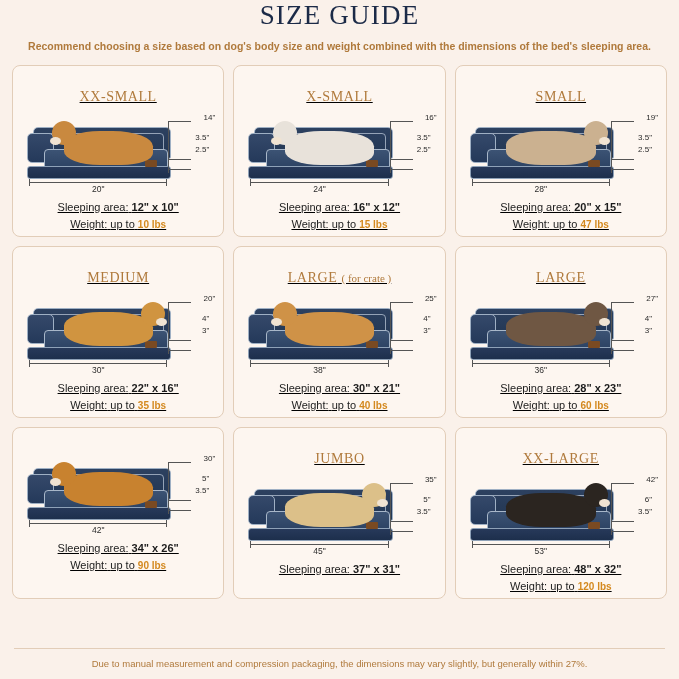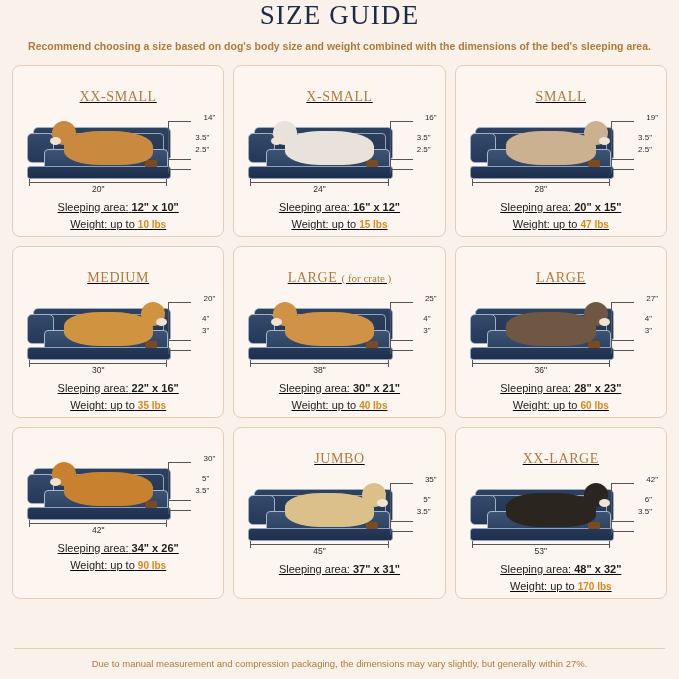--- a/index.html
+++ b/index.html
@@ -621,21 +621,21 @@
       <div class="width-label">53"</div>
     </div>
     <div class="specs">
       <div>
         <span>Sleeping area:</span>
         <span class="val">48" x 32"</span>
       </div>
       <div>
         <span>Weight:</span>
         <span>up to</span>
-        <span class="lbs">170 lbs</span>
+        <span class="lbs">120 lbs</span>
       </div>
     </div>
   </div>
     </div>
 
   <div class="sep"></div>
   <div class="footnote">Due to manual measurement and compression packaging, the dimensions may vary slightly, but generally within 27%.</div>
 </div>
 
 </body></html>

